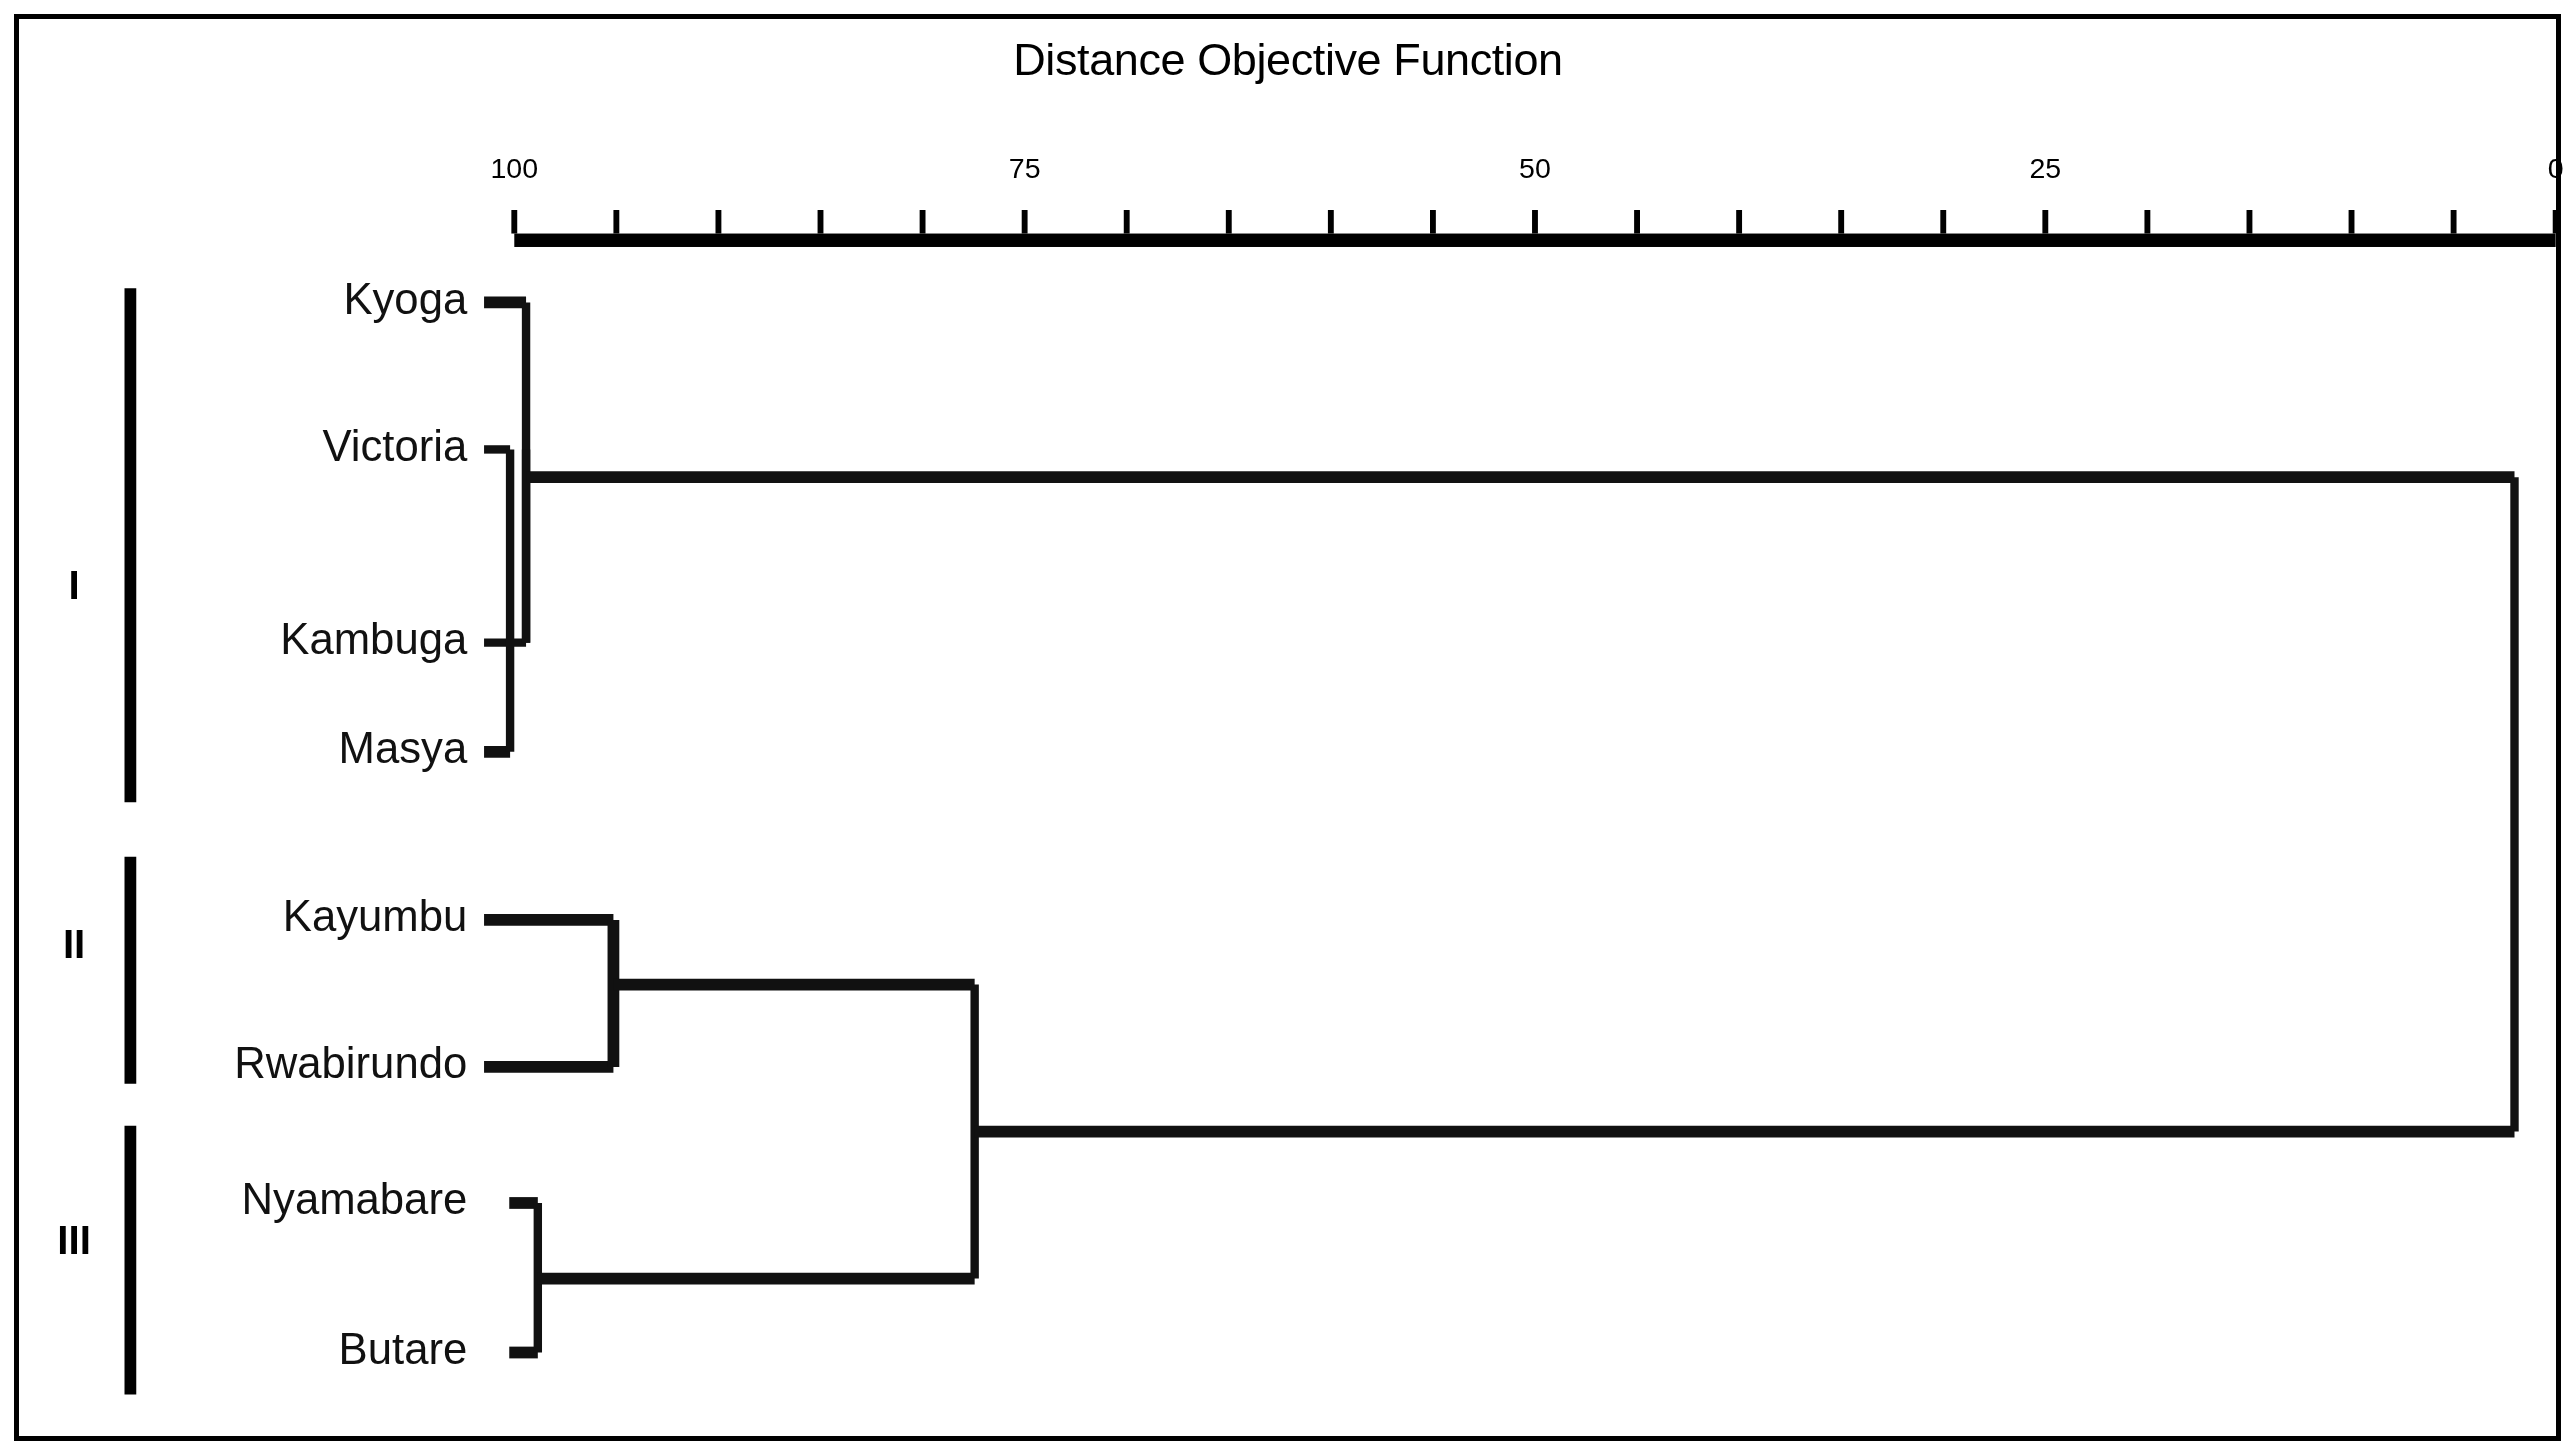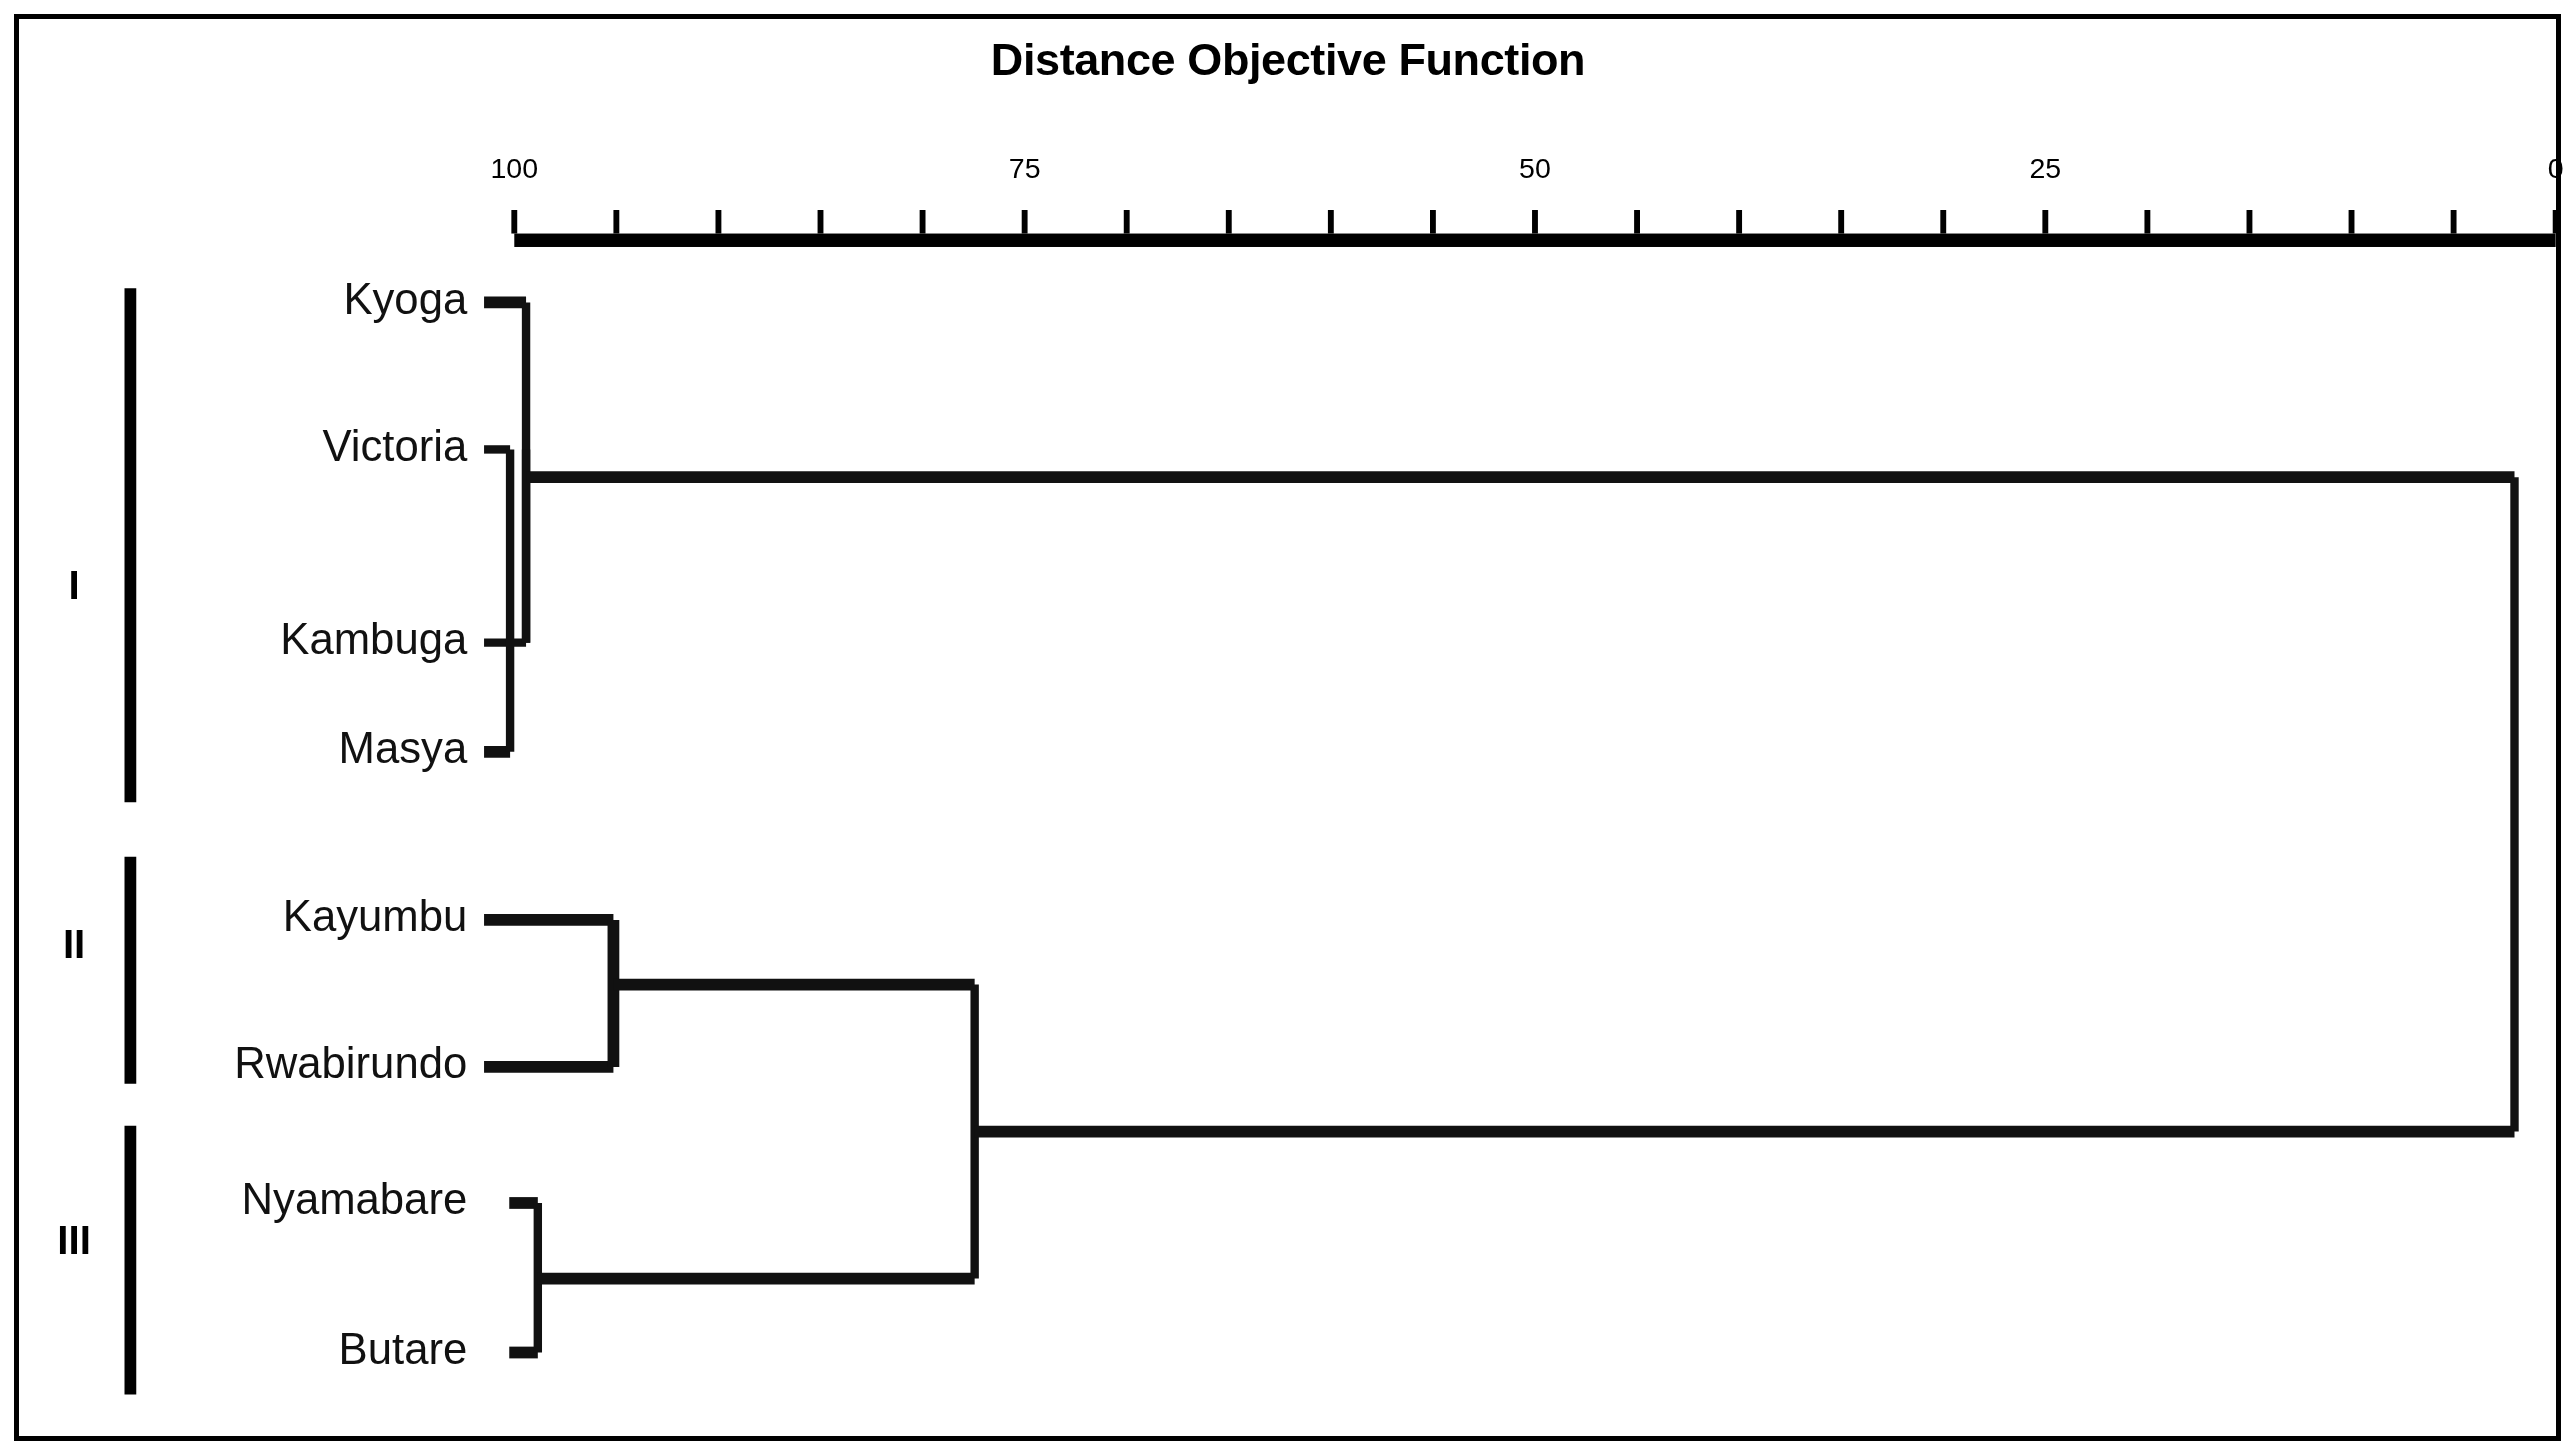--- a/index.html
+++ b/index.html
@@ -28,21 +28,21 @@
     border: 5px solid #000000;
     box-sizing: border-box;
   }
   .chart-title {
     position: absolute;
     left: 0;
     top: 34px;
     width: 2576px;
     text-align: center;
     font-family: "Liberation Sans", sans-serif;
-    font-weight: bold;
+    font-weight: normal;
     font-size: 45px;
     letter-spacing: -0.4px;
     color: #000000;
     white-space: nowrap;
   }
   #plot-svg {
     position: absolute;
     left: 0;
     top: 0;
     width: 2576px;

